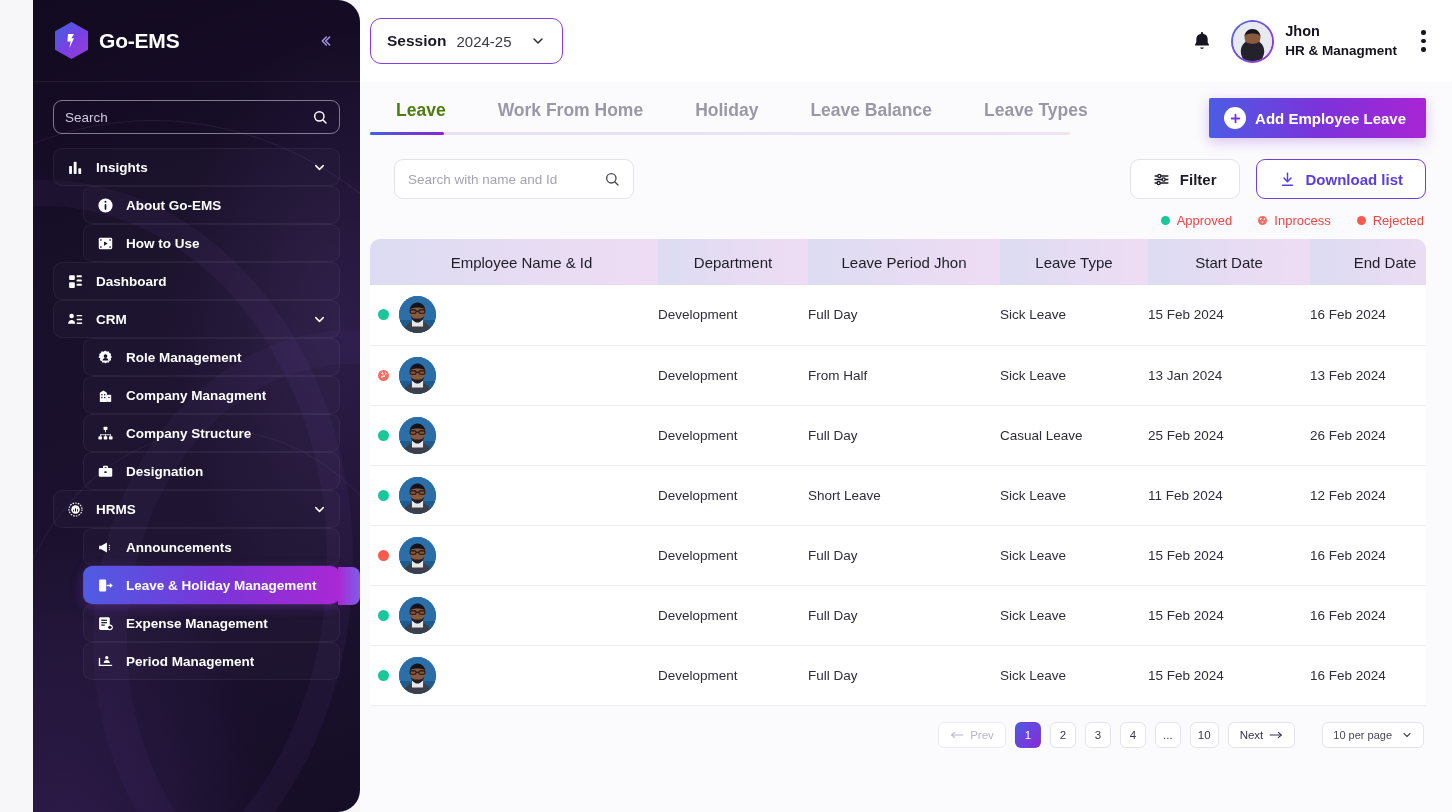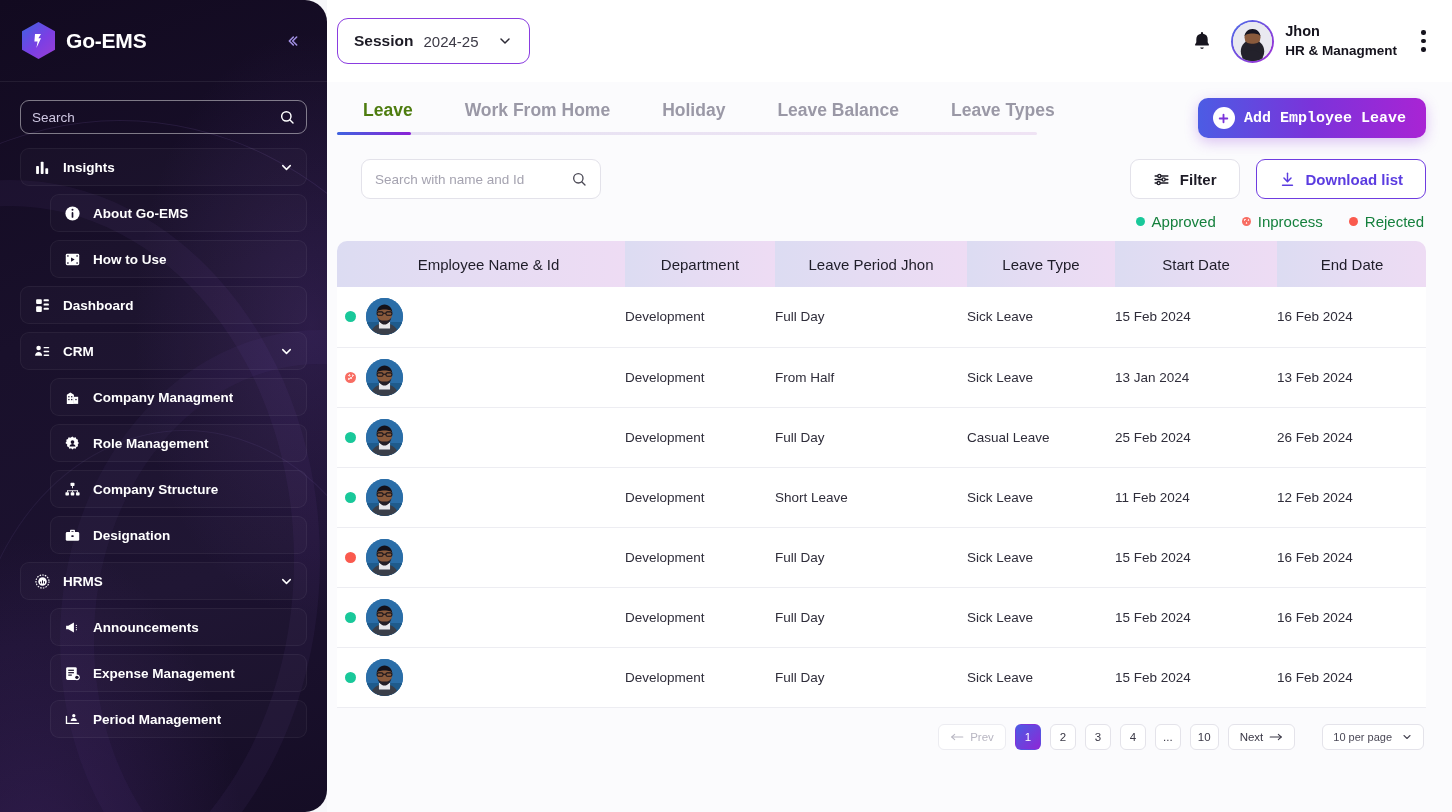--- a/index.html
+++ b/index.html
@@ -2,21 +2,21 @@
 <html><head>
 <meta charset="utf-8">
 <style>
   *{box-sizing:border-box;margin:0;padding:0;}
   html,body{width:1452px;height:812px;overflow:hidden;}
   body{
     font-family:"Liberation Sans", sans-serif;
     background:#f7f7fa;
     -webkit-font-smoothing:antialiased;
   }
-  .app{position:relative;width:1452px;height:608px;display:flex;}
+  .app{position:relative;width:1452px;height:608px;display:flex;padding-left:33px;}
 
   
   .sidebar{
     position:relative;
     width:327px;height:812px;flex:0 0 327px;
     background:
       radial-gradient(120% 80% at 10% 110%, rgba(104,60,160,0.30) 0%, rgba(104,60,160,0) 55%),
       radial-gradient(90% 60% at 95% 40%, rgba(110,70,170,0.22) 0%, rgba(110,70,170,0) 60%),
       linear-gradient(160deg,#120a20 0%, #19102b 38%, #1c1230 70%, #150d25 100%);
     border-radius:0 22px 22px 0;
@@ -61,21 +61,21 @@
   .side-search input{
     background:transparent;border:none;outline:none;color:#fff;
     font-family:"Liberation Sans",sans-serif;font-size:13.5px;width:100%;
   }
   .side-search input::placeholder{color:#cfc8e2;}
   .side-search .sicon{width:16px;height:16px;flex:0 0 16px;color:#fff;}
 
   .nav{position:relative;}
   .nav-item{
     position:relative;display:flex;align-items:center;gap:11px;
-    height:38px;border-radius:9px;margin-bottom:8px;padding:0 12px;
+    height:38px;border-radius:9px;margin-bottom:0;padding:0 12px;
     border:1px solid rgba(255,255,255,0.055);
     background:rgba(255,255,255,0.018);
     cursor:pointer;font-size:13.5px;font-weight:bold;color:#fff;
   }
   .nav-item.sub{margin-left:30px;width:calc(100% - 30px);}
   .nav-item .nic{width:19px;height:19px;flex:0 0 19px;display:flex;align-items:center;justify-content:center;}
   .nav-item .nic svg{width:17px;height:17px;}
   .nav-item .chev{margin-left:auto;width:15px;height:15px;color:#fff;}
   .nav-item.active{
     background:linear-gradient(90deg,#4f5ce3 0%,#7a35d8 52%,#a928d4 100%);
@@ -132,23 +132,23 @@
     position:absolute;left:0;bottom:0;height:3.5px;width:700px;
     background:linear-gradient(90deg,#e5e2f2 0%,#efe3f4 100%);border-radius:2px;
   }
   .tab-underline-active{
     position:absolute;left:0;bottom:0;height:3.5px;width:74px;border-radius:2px;
     background:linear-gradient(90deg,#3f63e0 0%,#8b22d6 100%);z-index:2;
   }
   .add-btn{
     position:absolute;right:0;top:16px;
     display:flex;align-items:center;gap:9px;height:40px;padding:0 20px 0 15px;
-    border-radius:10px;cursor:pointer;border:none;
+    border-radius:2px;cursor:pointer;border:none;
     background:linear-gradient(90deg,#4c5ce4 0%,#7b33da 50%,#a924d4 100%);
-    color:#fff;font-size:15px;font-weight:bold;font-family:Liberation Mono, monospace;
+    color:#fff;font-size:15px;font-weight:bold;font-family:Liberation Sans, sans-serif;
     box-shadow:0 4px 14px rgba(135,45,215,0.28);
   }
   .add-btn .plus{
     width:22px;height:22px;border-radius:50%;background:#fff;
     display:flex;align-items:center;justify-content:center;flex:0 0 22px;
   }
   .add-btn .plus svg{width:13px;height:13px;color:#7b33da;}
 
   .toolbar{position:relative;margin-top:24px;display:flex;align-items:center;height:40px;margin-left:24px;}
   .tsearch{
@@ -170,21 +170,21 @@
   }
   .filter-btn svg{width:17px;height:17px;color:#1d1b26;}
   .dl-btn{
     display:flex;align-items:center;gap:10px;height:40px;padding:0 22px;
     border:1.4px solid #6f3ce0;border-radius:9px;background:#fff;cursor:pointer;
     font-size:15px;font-weight:bold;color:#5b3ce0;font-family:"Liberation Sans",sans-serif;
   }
   .dl-btn svg{width:17px;height:17px;color:#5b3ce0;}
 
   .legend{display:flex;justify-content:flex-end;align-items:center;gap:26px;margin-top:14px;padding-right:2px;}
-  .lg{display:flex;align-items:center;gap:7px;font-size:15px;color:#15803d;}
+  .lg{display:flex;align-items:center;gap:7px;font-size:13px;color:#ef4444;}
   .lg .dot{width:9px;height:9px;border-radius:50%;display:block;}
 
   
   .table-wrap{margin-top:11px;border-radius:10px 10px 0 0;overflow:hidden;}
   table{width:100%;border-collapse:collapse;table-layout:fixed;}
   thead th{
     height:46px;text-align:center;font-size:15px;font-weight:normal;color:#1f1d29;
     background:linear-gradient(90deg,#dcdcf2 0%,#e5dcf3 45%,#eedcf4 100%);
     padding:0;
   }
@@ -337,44 +337,44 @@
               </svg>
             </span>
             <span class="nav-label">CRM</span>
             <span class="chev"><svg viewBox="0 0 24 24" fill="none" stroke="currentColor" stroke-width="2.4" stroke-linecap="round" stroke-linejoin="round">
                 <polyline points="6 9 12 15 18 9"></polyline>
               </svg></span>
           </div>
           <div class="nav-item sub">
             <span class="nic">
               <svg viewBox="0 0 24 24" fill="currentColor">
+                <path d="M12 2.2l2 1.6 2.5-.5 1 2.4 2.3 1.1-.4 2.5 1.6 2-1.6 2 .4 2.5-2.3 1.1-1 2.4-2.5-.5-2 1.6-2-1.6-2.5.5-1-2.4-2.3-1.1.4-2.5L2 11.3l1.6-2-.4-2.5L5.5 5.7l1-2.4 2.5.5z"></path>
+                <circle cx="12" cy="10" r="2.6" fill="#18102a"></circle>
+                <path d="M7.8 16.4c0-2.2 1.9-3.6 4.2-3.6s4.2 1.4 4.2 3.6z" fill="#18102a"></path>
+              </svg>
+            </span>
+            <span class="nav-label">Role Management</span>
+          </div>
+          <div class="nav-item sub">
+            <span class="nic">
+              <svg viewBox="0 0 24 24" fill="currentColor">
                 <path d="M4 21V8l5-3 5 3v13z"></path>
                 <path d="M14 21V11h6v10z"></path>
                 <rect x="6" y="10" width="1.8" height="1.8" fill="#18102a"></rect>
                 <rect x="10" y="10" width="1.8" height="1.8" fill="#18102a"></rect>
                 <rect x="6" y="14" width="1.8" height="1.8" fill="#18102a"></rect>
                 <rect x="10" y="14" width="1.8" height="1.8" fill="#18102a"></rect>
                 <rect x="16" y="14" width="1.8" height="1.8" fill="#18102a"></rect>
               </svg>
             </span>
             <span class="nav-label">Company Managment</span>
           </div>
           <div class="nav-item sub">
             <span class="nic">
               <svg viewBox="0 0 24 24" fill="currentColor">
-                <path d="M12 2.2l2 1.6 2.5-.5 1 2.4 2.3 1.1-.4 2.5 1.6 2-1.6 2 .4 2.5-2.3 1.1-1 2.4-2.5-.5-2 1.6-2-1.6-2.5.5-1-2.4-2.3-1.1.4-2.5L2 11.3l1.6-2-.4-2.5L5.5 5.7l1-2.4 2.5.5z"></path>
-                <circle cx="12" cy="10" r="2.6" fill="#18102a"></circle>
-                <path d="M7.8 16.4c0-2.2 1.9-3.6 4.2-3.6s4.2 1.4 4.2 3.6z" fill="#18102a"></path>
-              </svg>
-            </span>
-            <span class="nav-label">Role Management</span>
-          </div>
-          <div class="nav-item sub">
-            <span class="nic">
-              <svg viewBox="0 0 24 24" fill="currentColor">
                 <rect x="9.2" y="2.5" width="5.6" height="4.4" rx="1"></rect>
                 <rect x="2" y="16" width="5" height="4.4" rx="1"></rect>
                 <rect x="9.5" y="16" width="5" height="4.4" rx="1"></rect>
                 <rect x="17" y="16" width="5" height="4.4" rx="1"></rect>
                 <path d="M11.4 7v3.4h1.2V7z"></path>
                 <path d="M4.2 13.2h15.6v1.2H4.2z"></path>
                 <path d="M4.2 13.6h1.2V16H4.2zM11.4 13.6h1.2V16h-1.2zM18.6 13.6h1.2V16h-1.2z"></path>
               </svg>
             </span>
             <span class="nav-label">Company Structure</span>
@@ -407,20 +407,31 @@
           <div class="nav-item sub">
             <span class="nic">
               <svg viewBox="0 0 24 24" fill="currentColor">
                 <path d="M3 9.6v4.8h3l8 4.6V5L6 9.6z"></path>
                 <rect x="16.6" y="8.2" width="1.7" height="1.7" rx=".85"></rect>
                 <rect x="16.6" y="11.2" width="1.7" height="1.7" rx=".85"></rect>
                 <rect x="16.6" y="14.2" width="1.7" height="1.7" rx=".85"></rect>
               </svg>
             </span>
             <span class="nav-label">Announcements</span>
+          </div>
+          <div class="nav-item sub active">
+            <span class="nic">
+              <svg viewBox="0 0 24 24" fill="currentColor">
+                <rect x="3" y="3.5" width="10" height="17" rx="1.6"></rect>
+                <path d="M14.6 12h6.2" stroke="currentColor" stroke-width="2" stroke-linecap="round"></path>
+                <path d="M18.2 8.6l3.6 3.4-3.6 3.4z"></path>
+              </svg>
+            </span>
+            <span class="nav-label">Leave  &amp; Holiday Management</span>
+            <span class="active-stub"></span>
           </div>
           <div class="nav-item sub">
             <span class="nic">
               <svg viewBox="0 0 24 24" fill="currentColor">
                 <rect x="3" y="3" width="15" height="18" rx="2"></rect>
                 <rect x="6" y="6.6" width="8" height="1.7" fill="#18102a"></rect>
                 <rect x="6" y="10" width="8" height="1.7" fill="#18102a"></rect>
                 <rect x="6" y="13.4" width="5" height="1.7" fill="#18102a"></rect>
                 <circle cx="18.2" cy="17.4" r="4.1"></circle>
                 <circle cx="18.2" cy="17.4" r="2.4" fill="#18102a"></circle>

